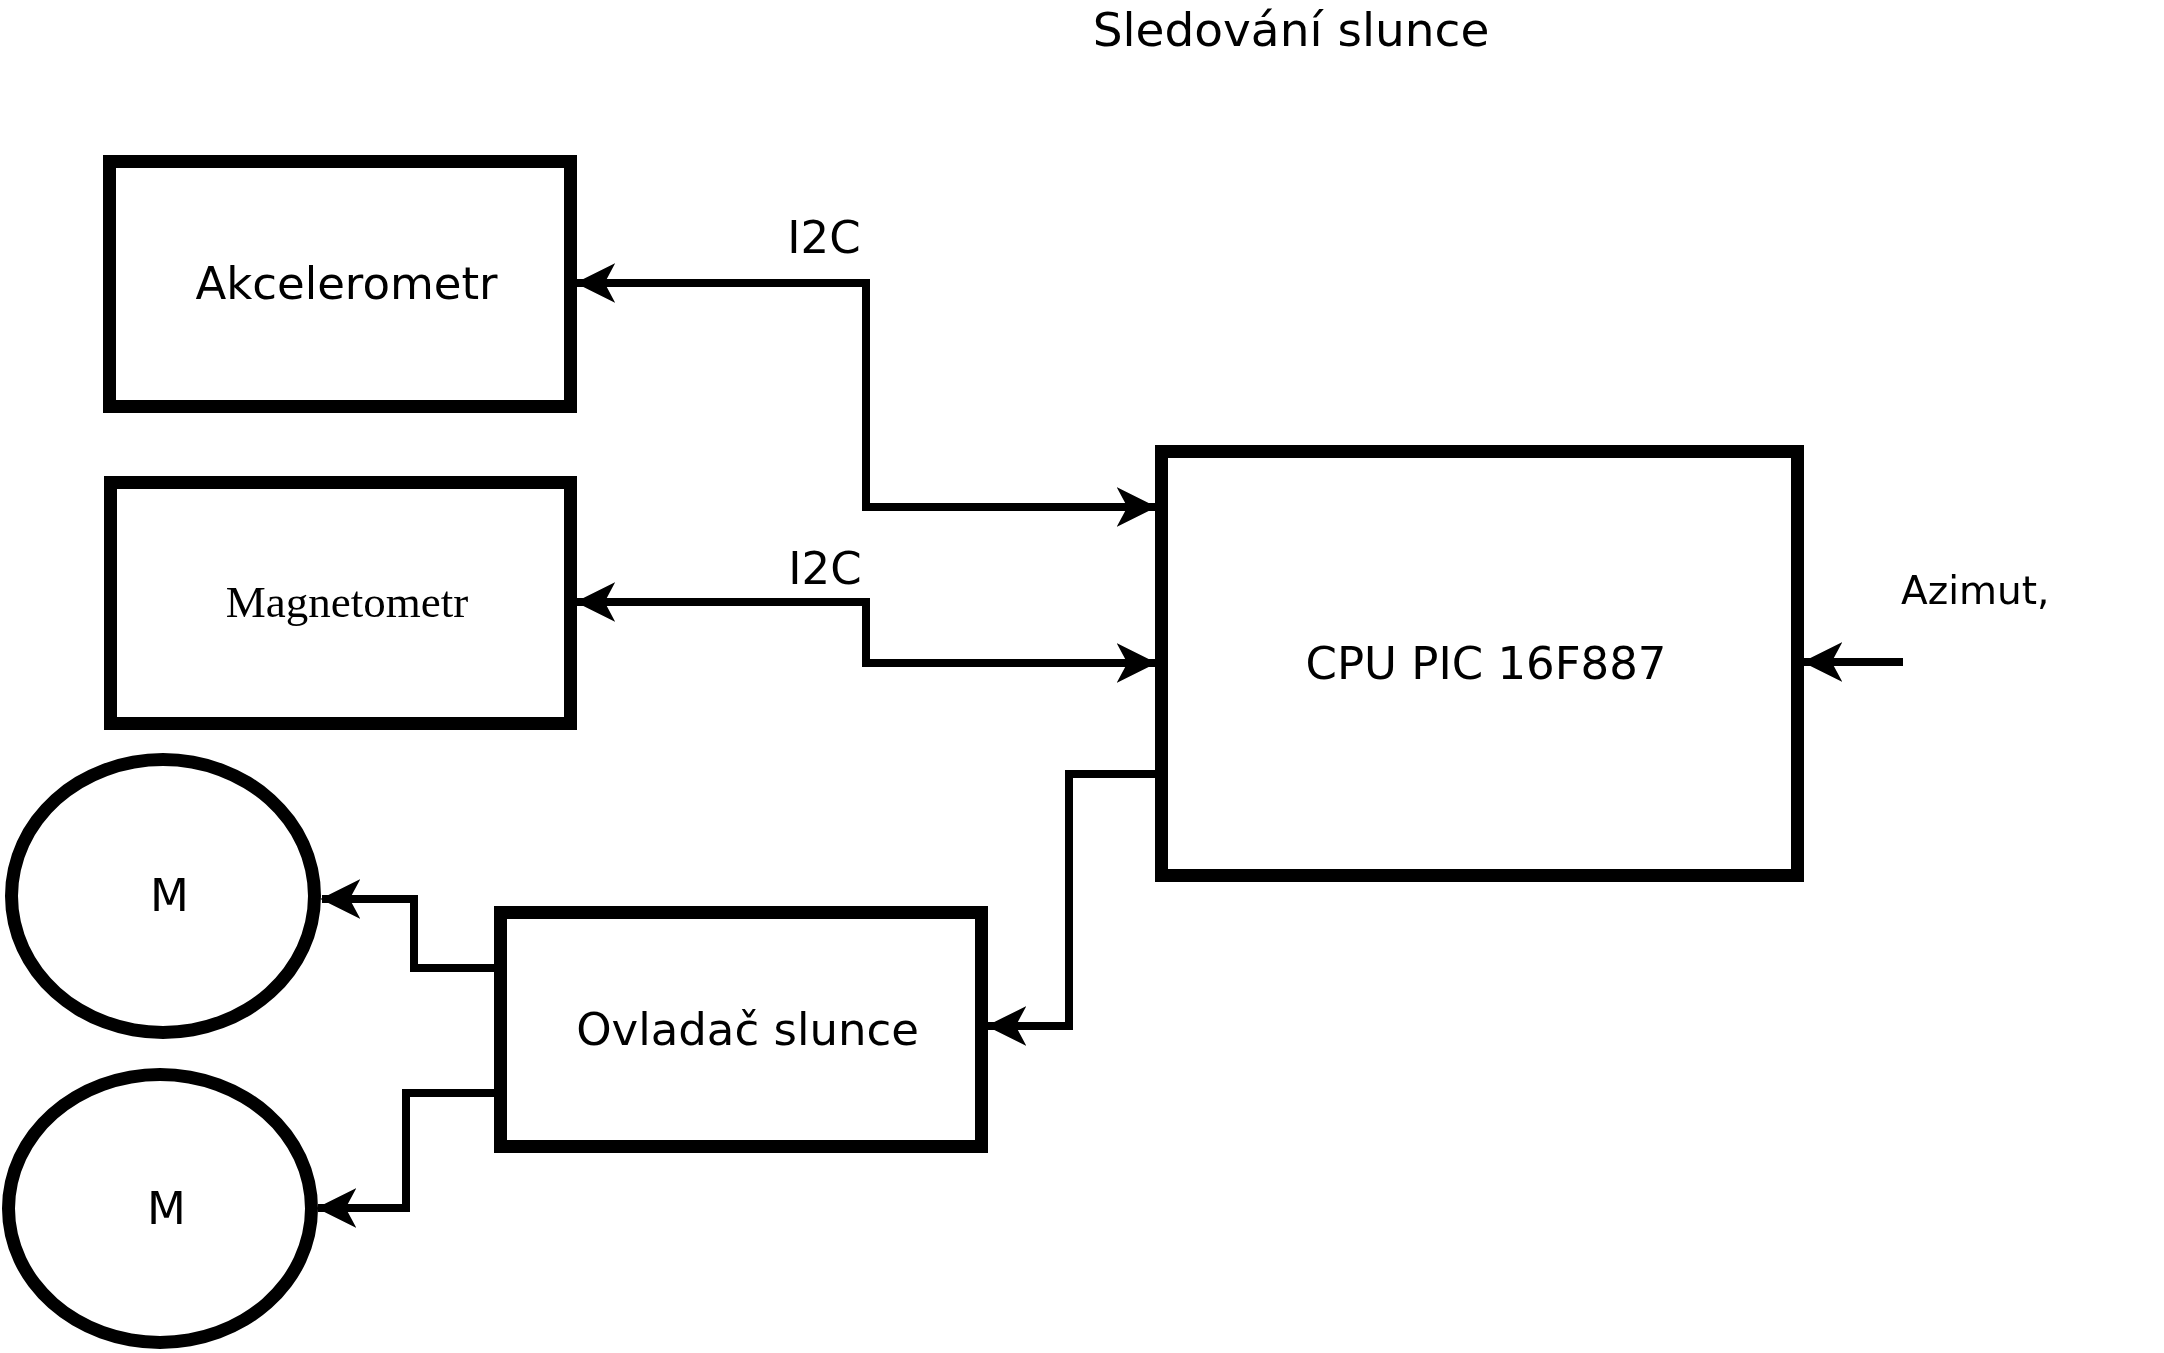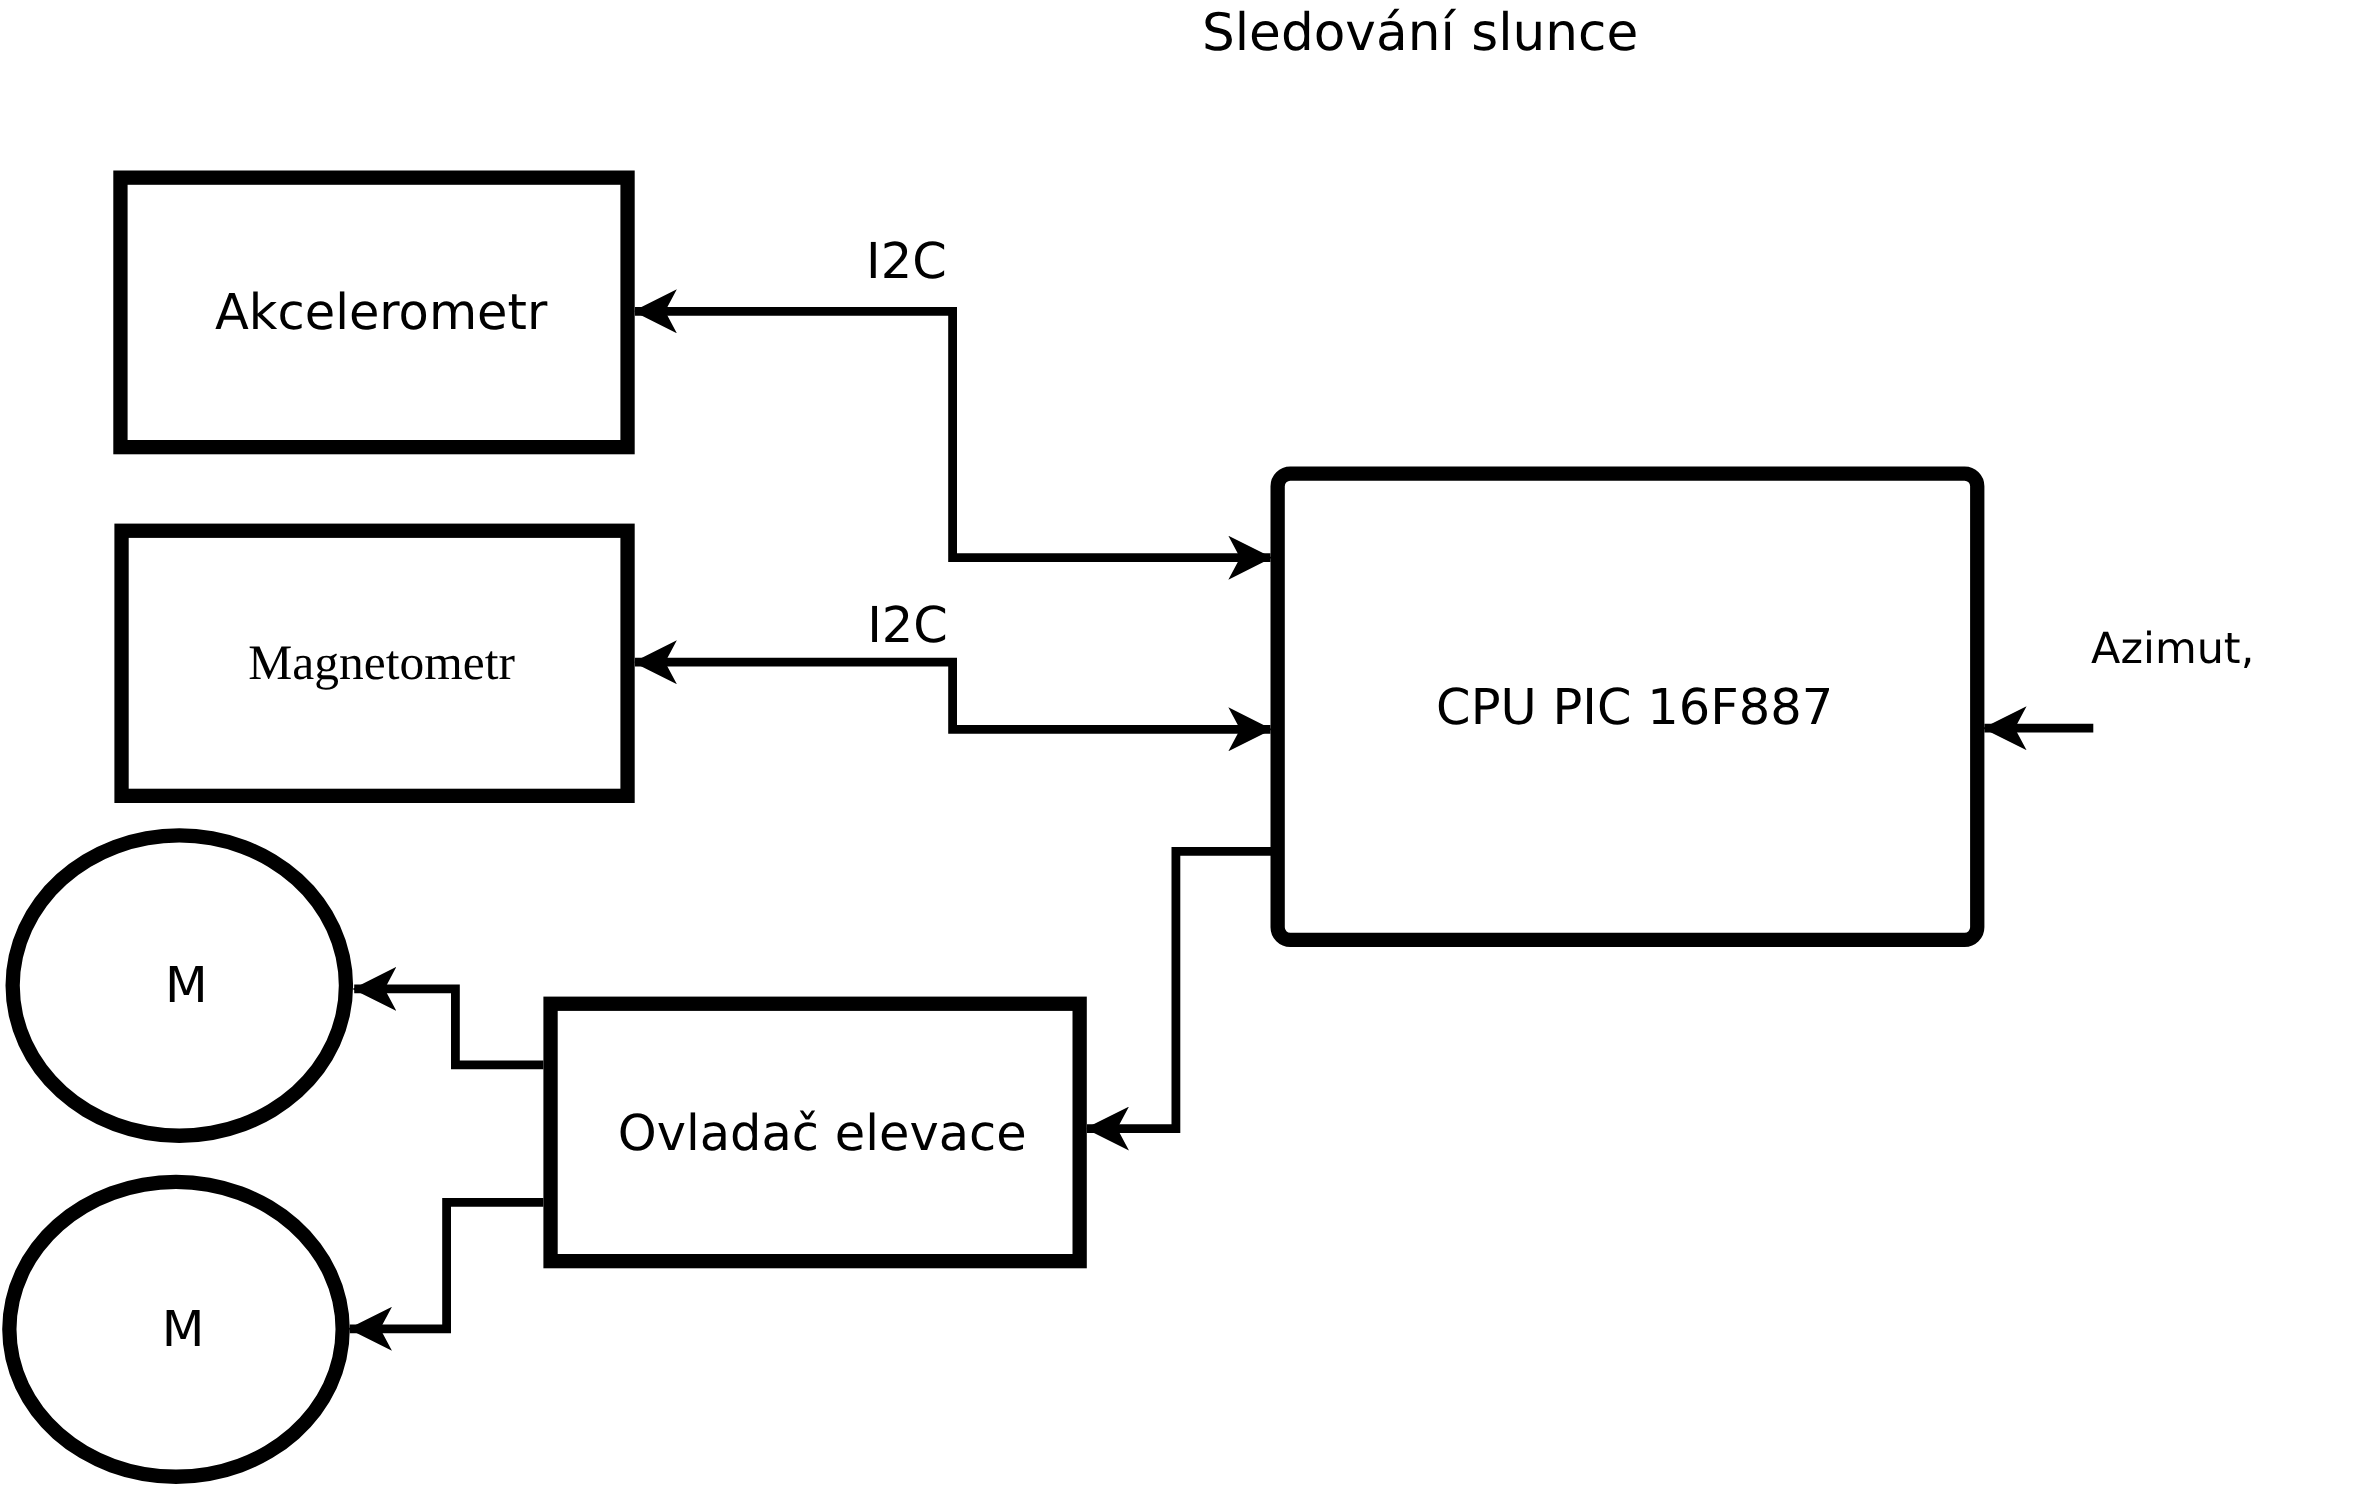--- a/index.html
+++ b/index.html
@@ -58,21 +58,21 @@
     left: 1901px;
     top: 524px;
     font-size: 39px;
     line-height: 62px;
     white-space: nowrap;
     margin-top: 36px;
   }
   
   #node-akcelerometr { left: 103px; top: 155px; width: 474px; height: 258px; }
   #node-magnetometr  { left: 104px; top: 476px; width: 473px; height: 254px; font-family: Liberation Serif, serif; }
-  #node-cpu          { left: 1155px; top: 424px; width: 649px; height: 437px; border-radius: 18px; }
+  #node-cpu          { left: 1155px; top: 445px; width: 649px; height: 437px; }
   #node-ovladac      { left: 494px; top: 906px; width: 494px; height: 247px; }
   #node-motor1       { left: 5px;  top: 753px;  width: 316px; height: 286px; }
   #node-motor2       { left: 2px;  top: 1068px; width: 316px; height: 281px; }
   #label-i2c-1 { left: 824px; top: 237px; }
   #label-i2c-2 { left: 825px; top: 568px; }
 </style>
 </head>
 <body>
 
 <div class="canvas">
@@ -105,21 +105,21 @@
 
   <div class="node" id="node-magnetometr">
     <span>Magnetometr</span>
   </div>
 
   <div class="node" id="node-cpu">
     <span>CPU PIC 16F887</span>
   </div>
 
   <div class="node" id="node-ovladac">
-    <span>Ovladač elevace</span>
+    <span>Ovladač slunce</span>
   </div>
 
   <div class="node ellipse" id="node-motor1">
     <span>M</span>
   </div>
 
   <div class="node ellipse" id="node-motor2">
     <span>M</span>
   </div>
 

